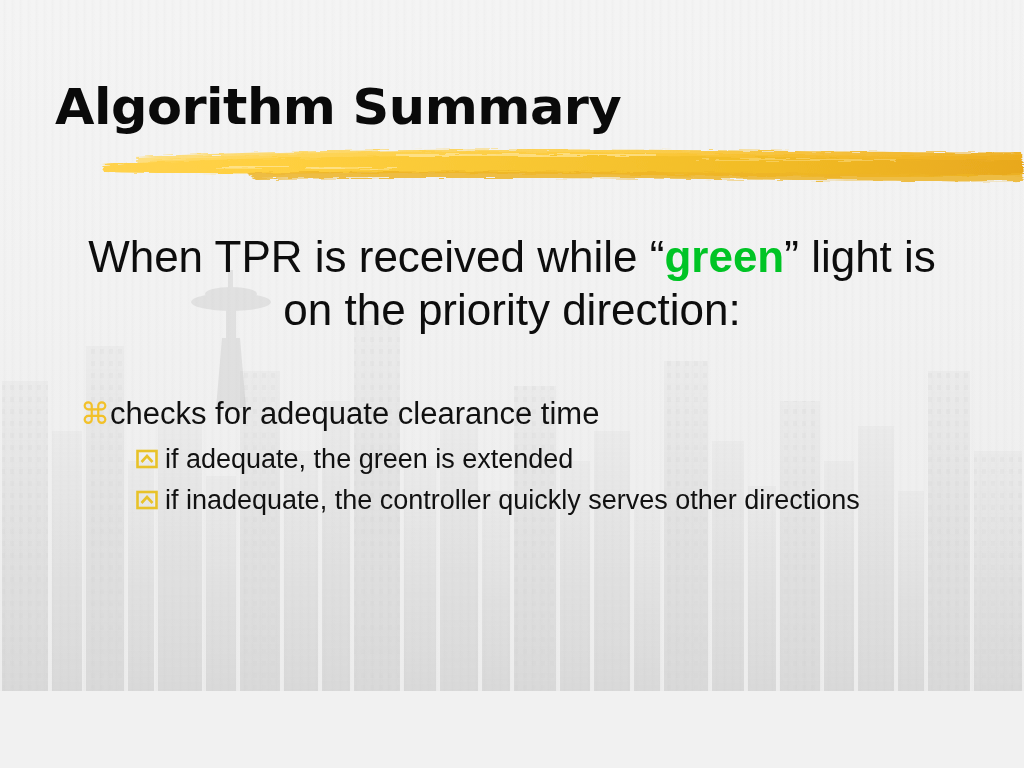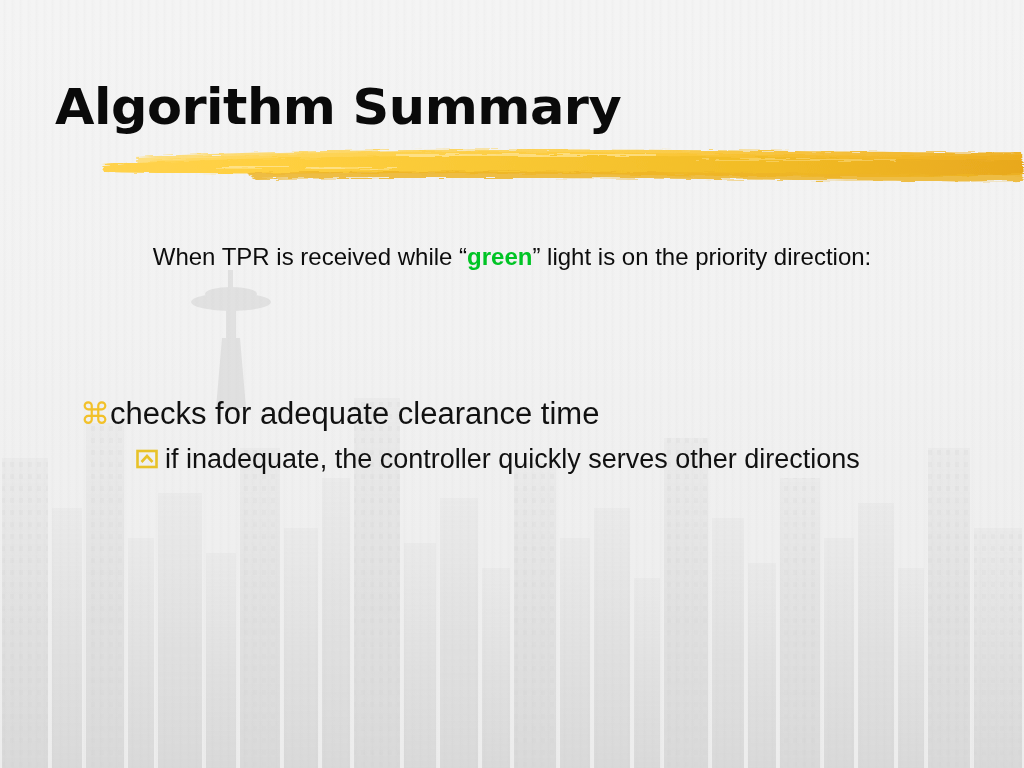--- a/index.html
+++ b/index.html
@@ -11,21 +11,21 @@
     height: 768px;
     overflow: hidden;
     background: #f1f1f1;
     font-family: "Liberation Sans", sans-serif;
     -webkit-font-smoothing: antialiased;
   }
 
   #slide {
     position: relative;
     width: 1024px;
-    height: 768px;
+    height: 691px;
     background: #f1f1f1;
     overflow: hidden;
   }
 
   
   .bg-wrap {
     position: absolute;
     inset: 0;
     overflow: hidden;
     pointer-events: none;
@@ -100,21 +100,21 @@
   .brush svg { display:block; width:100%; height:100%; }
 
   
   .subtitle {
     position: absolute;
     left: 62px;
     top: 230px;
     width: 900px;
     text-align: center;
     font-family: "Liberation Sans", sans-serif;
-    font-size: 24px;
+    font-size: 44px;
     line-height: 53px;
     color: #0d0d0d;
   }
   .subtitle .green {
     color: #00c425;
     font-weight: 700;
   }
 
   
   .body-list {
@@ -279,20 +279,29 @@
     <span>When TPR is received while “</span><span class="green">green</span><span>” light is on the priority direction:</span>
   </div>
 
   <div class="body-list">
 
     <div class="lvl1">
       <span class="mk">⌘</span>
       <span class="txt">checks for adequate clearance time</span>
     </div>
 
+    <div class="lvl2">
+      <span class="mk">
+        <svg width="22" height="20" viewBox="0 0 22 20" xmlns="http://www.w3.org/2000/svg">
+          <rect x="1.5" y="2" width="19" height="16" fill="none" stroke="#e8c229" stroke-width="2.6"></rect>
+          <polyline points="5.5,13 11,7 16.5,13" fill="none" stroke="#e8c229" stroke-width="2.6" stroke-linejoin="miter"></polyline>
+        </svg>
+      </span>
+      <span class="txt">if adequate, the green is extended</span>
+    </div>
 
 
     <div class="lvl2">
       <span class="mk">
         <svg width="22" height="20" viewBox="0 0 22 20" xmlns="http://www.w3.org/2000/svg">
           <rect x="1.5" y="2" width="19" height="16" fill="none" stroke="#e8c229" stroke-width="2.6"></rect>
           <polyline points="5.5,13 11,7 16.5,13" fill="none" stroke="#e8c229" stroke-width="2.6" stroke-linejoin="miter"></polyline>
         </svg>
       </span>
       <span class="txt">if inadequate, the controller quickly serves other directions</span>

